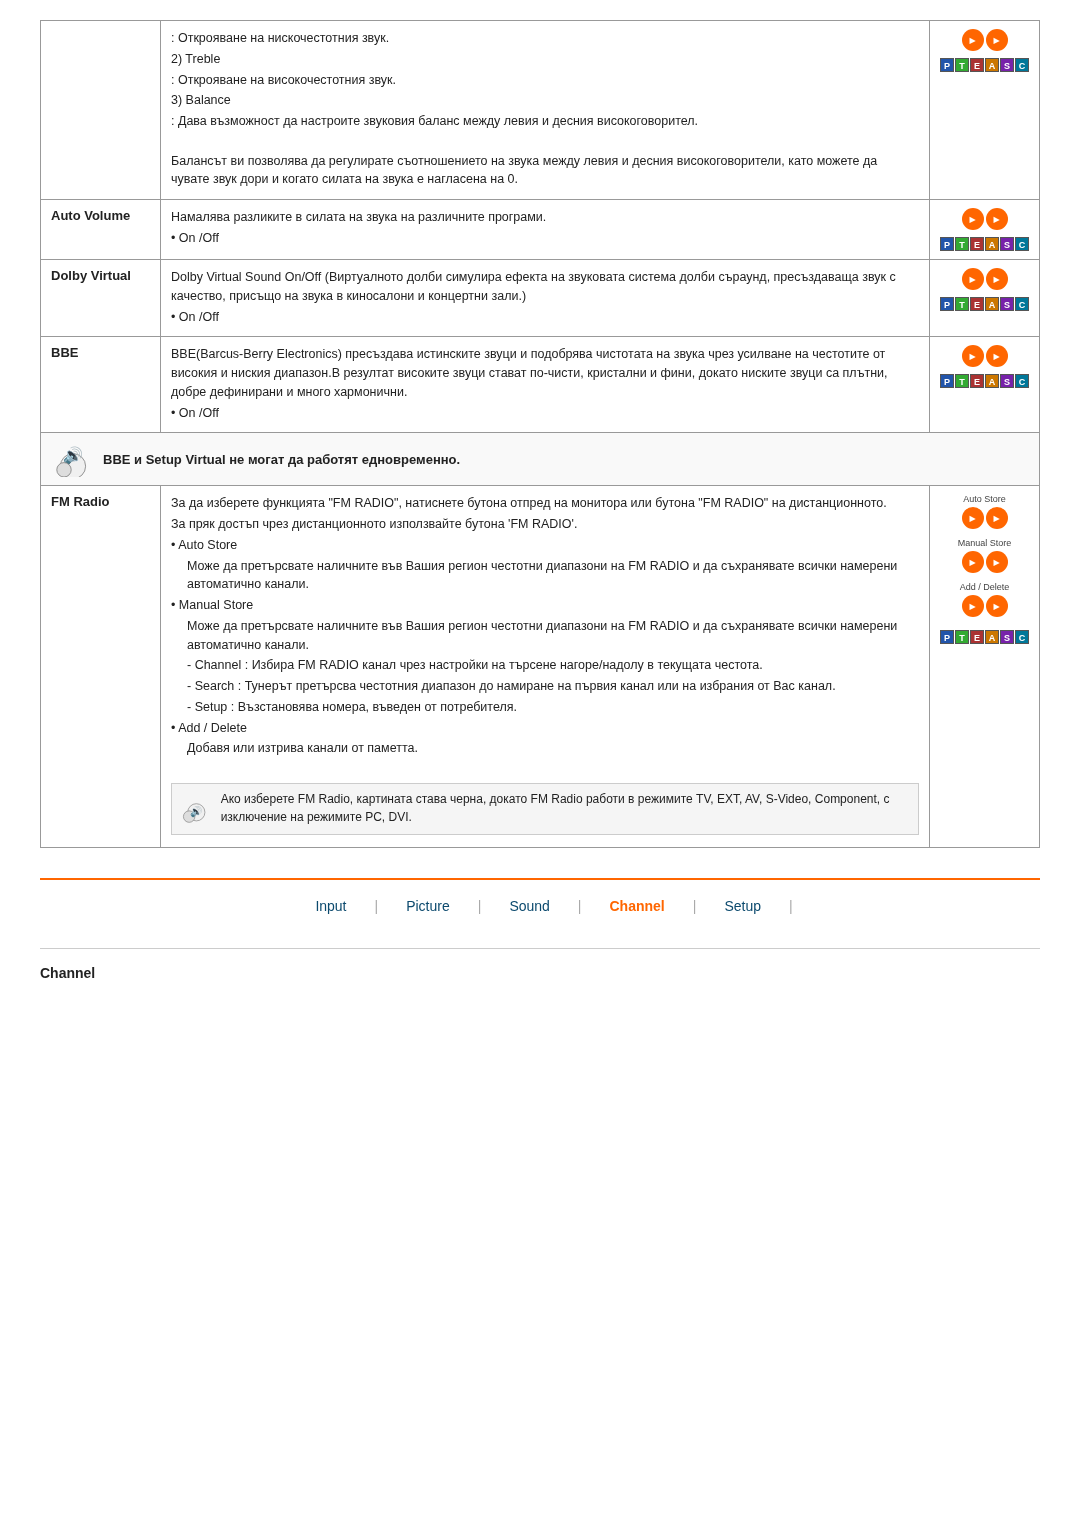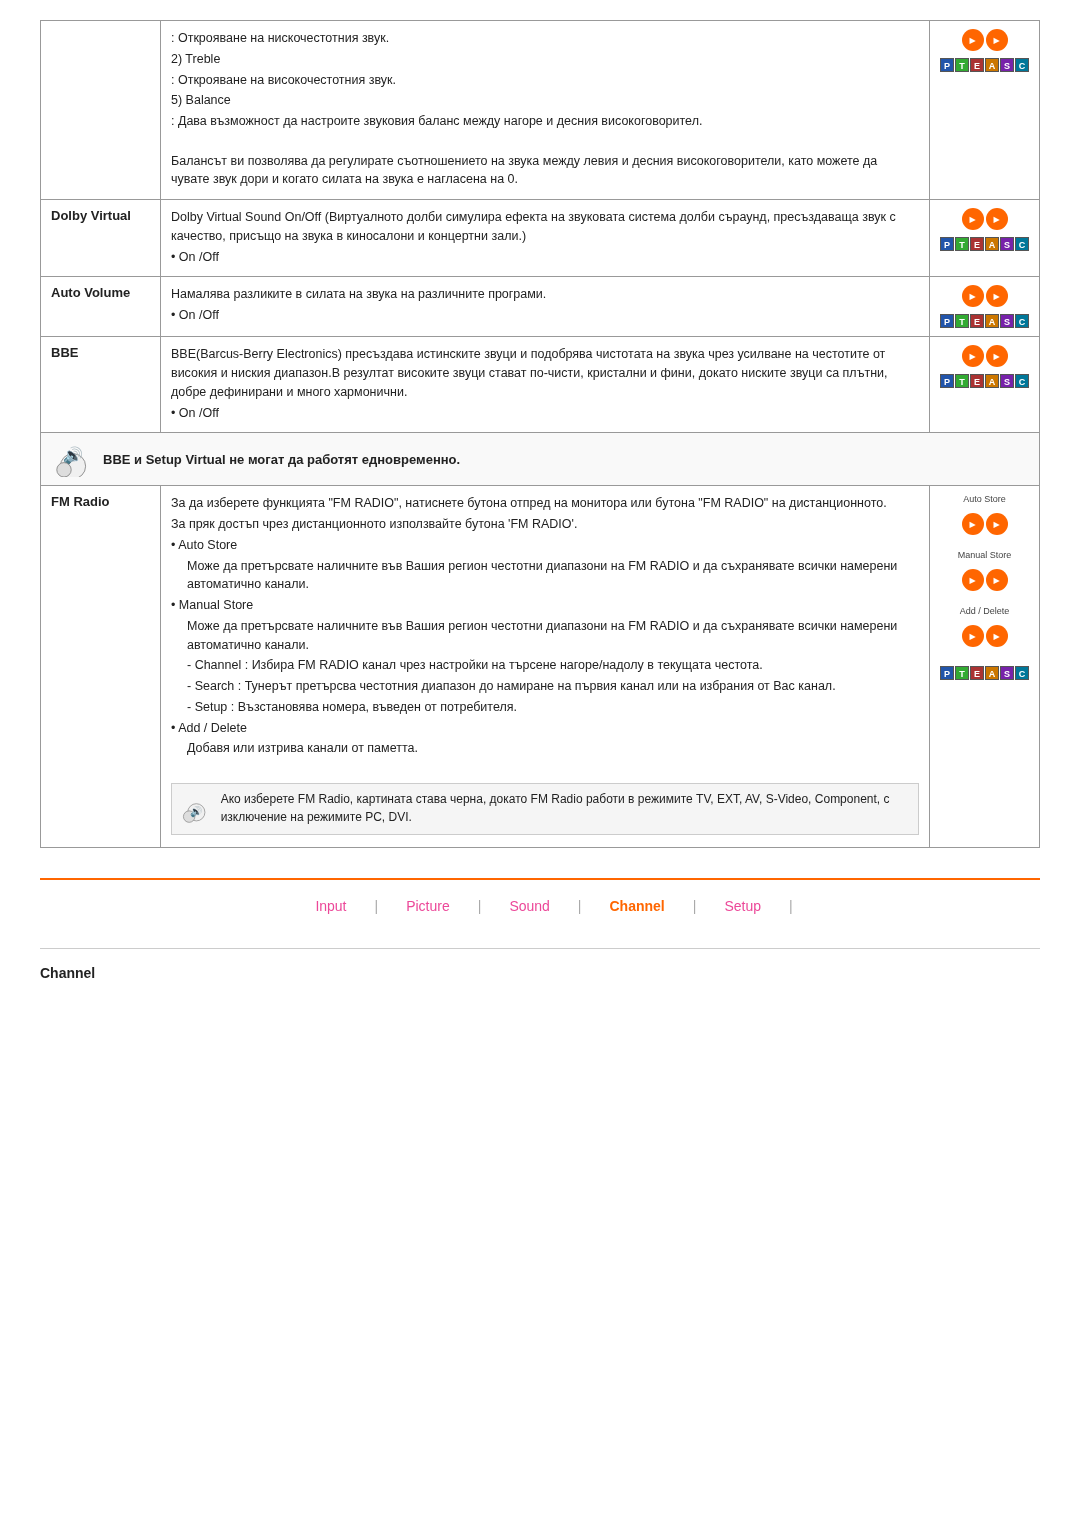--- a/index.html
+++ b/index.html
@@ -127,21 +127,21 @@
       color: #fff;
       background: #2255aa;
       font-size: 10px;
       font-weight: bold;
     }
 
     
     .icon-group {
       display: flex;
       flex-direction: column;
-      gap: 9px;
+      gap: 3px;
       align-items: center;
     }
     .icon-label {
       font-size: 9px;
       color: #444;
     }
 
     
     .nav-bar {
       width: 100%;
@@ -153,21 +153,21 @@
     .nav-items {
       display: flex;
       justify-content: center;
       align-items: center;
       gap: 0;
     }
 
     .nav-item {
       padding: 4px 28px;
       font-size: 14px;
-      color: #ec4899;
+      color: #0c4a6e;
       position: relative;
     }
 
     .nav-item.active {
       font-weight: bold;
       color: #f60;
     }
 
     .nav-sep {
       color: #aaa;
@@ -212,67 +212,67 @@
 
   <table class="main-table">
 
     <tbody>
         <tr>
       <td class="label-cell"></td>
       <td class="content-cell">
         <p>: Открояване на нискочестотния звук.</p>
         <p class="bold">2) Treble</p>
         <p>: Открояване на високочестотния звук.</p>
-        <p class="bold">5) Balance</p>
-        <p>: Дава възможност да настроите звуковия баланс между нагоре и десния високоговорител.</p>
+        <p class="bold">3) Balance</p>
+        <p>: Дава възможност да настроите звуковия баланс между левия и десния високоговорител.</p>
         <br>
         <p class="bold">Балансът ви позволява да регулирате съотношението на звука между левия и десния високоговорители, като можете да чувате звук дори и когато силата на звука е нагласена на 0.</p>
       </td>
       <td class="icon-cell">
         <div class="play-btns">
           <div class="play-btn">▶</div>
           <div class="play-btn">▶</div>
         </div>
         <div class="pteasc">
           <span class="p-badge">P</span>
           <span class="t-badge">T</span>
           <span class="e-badge">E</span>
           <span class="a-badge">A</span>
           <span class="s-badge">S</span>
           <span class="c-badge">C</span>
         </div>
       </td>
     </tr>
 
     <tr>
-      <td class="label-cell">Dolby Virtual</td>
+      <td class="label-cell">Auto Volume</td>
       <td class="content-cell">
-        <p>Dolby Virtual Sound On/Off (Виртуалното долби симулира ефекта на звуковата система долби съраунд, пресъздаваща звук с качество, присъщо на звука в киносалони и концертни зали.)</p>
+        <p>Намалява разликите в силата на звука на различните програми.</p>
         <p>• On /Off</p>
       </td>
       <td class="icon-cell">
         <div class="play-btns">
           <div class="play-btn">▶</div>
           <div class="play-btn">▶</div>
         </div>
         <div class="pteasc">
           <span class="p-badge">P</span>
           <span class="t-badge">T</span>
           <span class="e-badge">E</span>
           <span class="a-badge">A</span>
           <span class="s-badge">S</span>
           <span class="c-badge">C</span>
         </div>
       </td>
     </tr>
 
     <tr>
-      <td class="label-cell">Auto Volume</td>
+      <td class="label-cell">Dolby Virtual</td>
       <td class="content-cell">
-        <p>Намалява разликите в силата на звука на различните програми.</p>
+        <p>Dolby Virtual Sound On/Off (Виртуалното долби симулира ефекта на звуковата система долби съраунд, пресъздаваща звук с качество, присъщо на звука в киносалони и концертни зали.)</p>
         <p>• On /Off</p>
       </td>
       <td class="icon-cell">
         <div class="play-btns">
           <div class="play-btn">▶</div>
           <div class="play-btn">▶</div>
         </div>
         <div class="pteasc">
           <span class="p-badge">P</span>
           <span class="t-badge">T</span>

